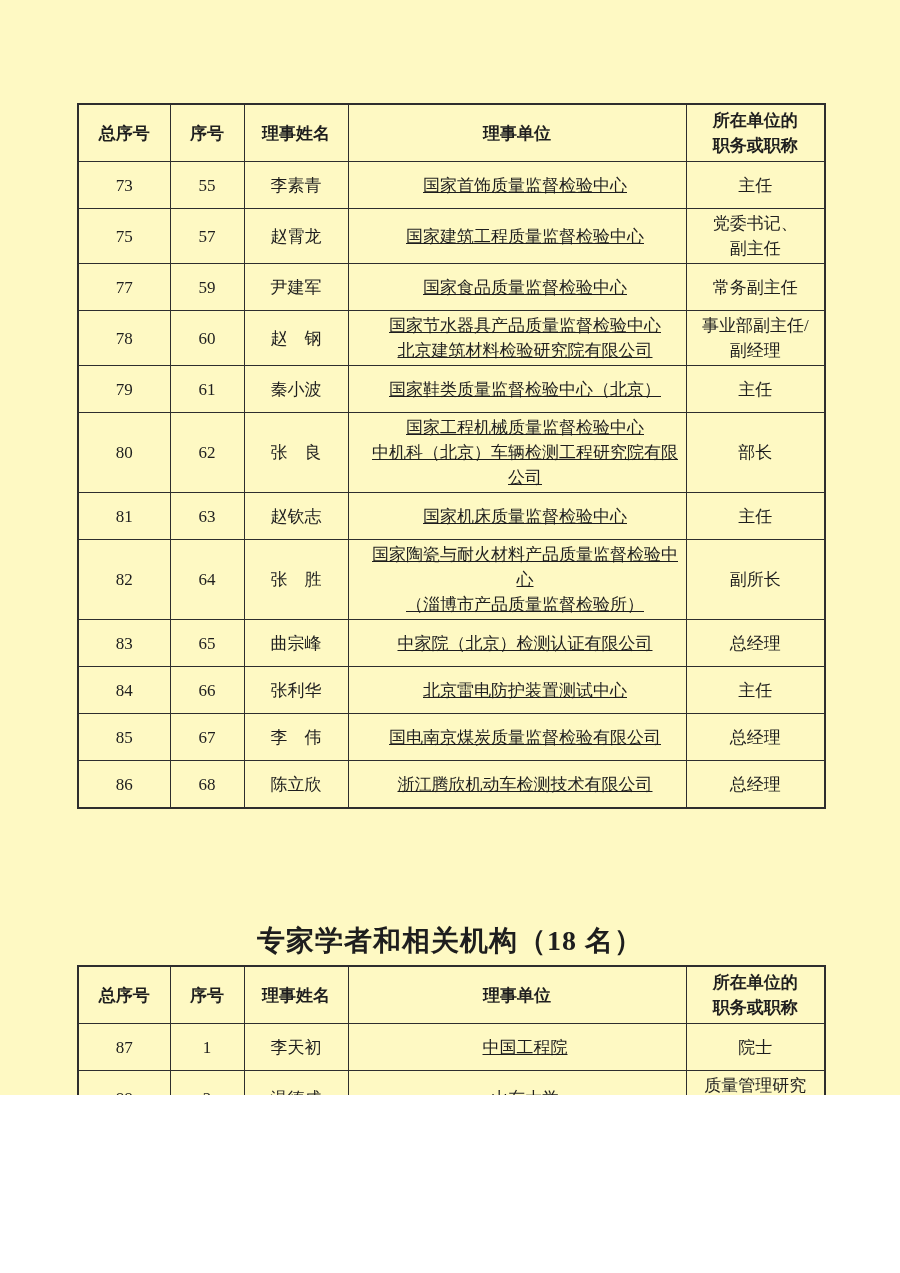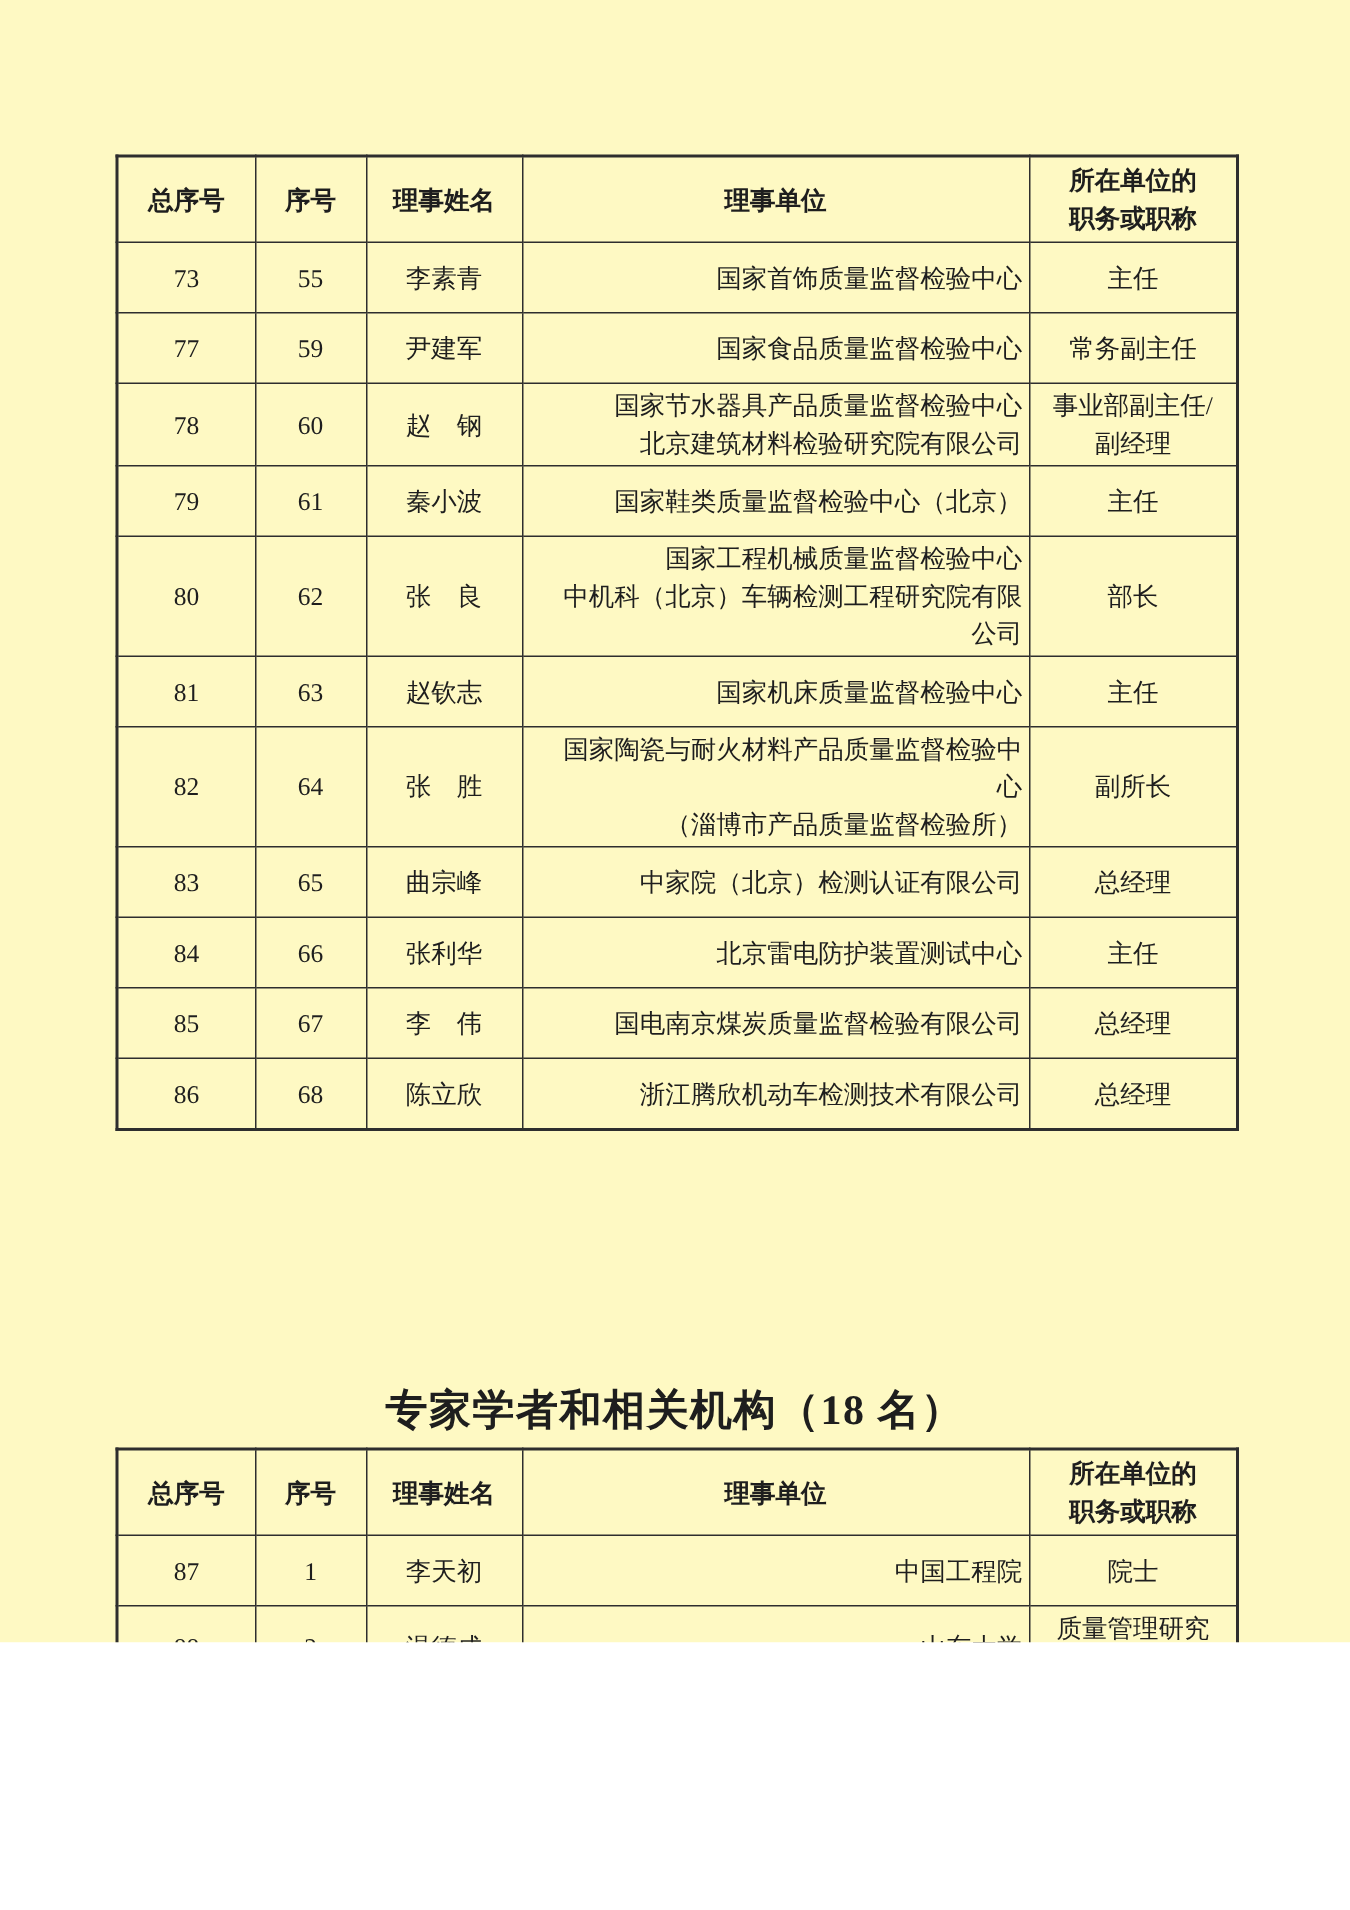--- a/index.html
+++ b/index.html
@@ -36,23 +36,24 @@
     font-weight: 700;
     font-size: 17px;
     line-height: 25px;
   }
   .doc-table tbody td {
     height: 42px;
     font-size: 17px;
     line-height: 25px;
   }
   td.col-unit {
-    text-align: right;
+    text-align: center;
     padding-left: 20px;
     padding-right: 4px;
+    text-decoration: underline;
   }
   .section-title {
     position: absolute;
     top: 926px;
     left: 0;
     width: 900px;
     text-align: center;
     font-weight: 700;
     font-size: 28px;
     line-height: 30px;
@@ -95,20 +96,28 @@
     </thead>
     <tbody id="tbody1">
         <tr>
           <td class="col-total">73</td>
           <td class="col-no">55</td>
           <td class="col-name">李素青</td>
           <td class="col-unit">国家首饰质量监督检验中心</td>
           <td class="col-position">主任</td>
         </tr>
         <tr>
+          <td class="col-total">75</td>
+          <td class="col-no">57</td>
+          <td class="col-name">赵霄龙</td>
+          <td class="col-unit">国家建筑工程质量监督检验中心</td>
+          <td class="col-position">党委书记、
+副主任</td>
+        </tr>
+        <tr>
           <td class="col-total">77</td>
           <td class="col-no">59</td>
           <td class="col-name">尹建军</td>
           <td class="col-unit">国家食品质量监督检验中心</td>
           <td class="col-position">常务副主任</td>
         </tr>
         <tr>
           <td class="col-total">78</td>
           <td class="col-no">60</td>
           <td class="col-name">赵　钢</td>

